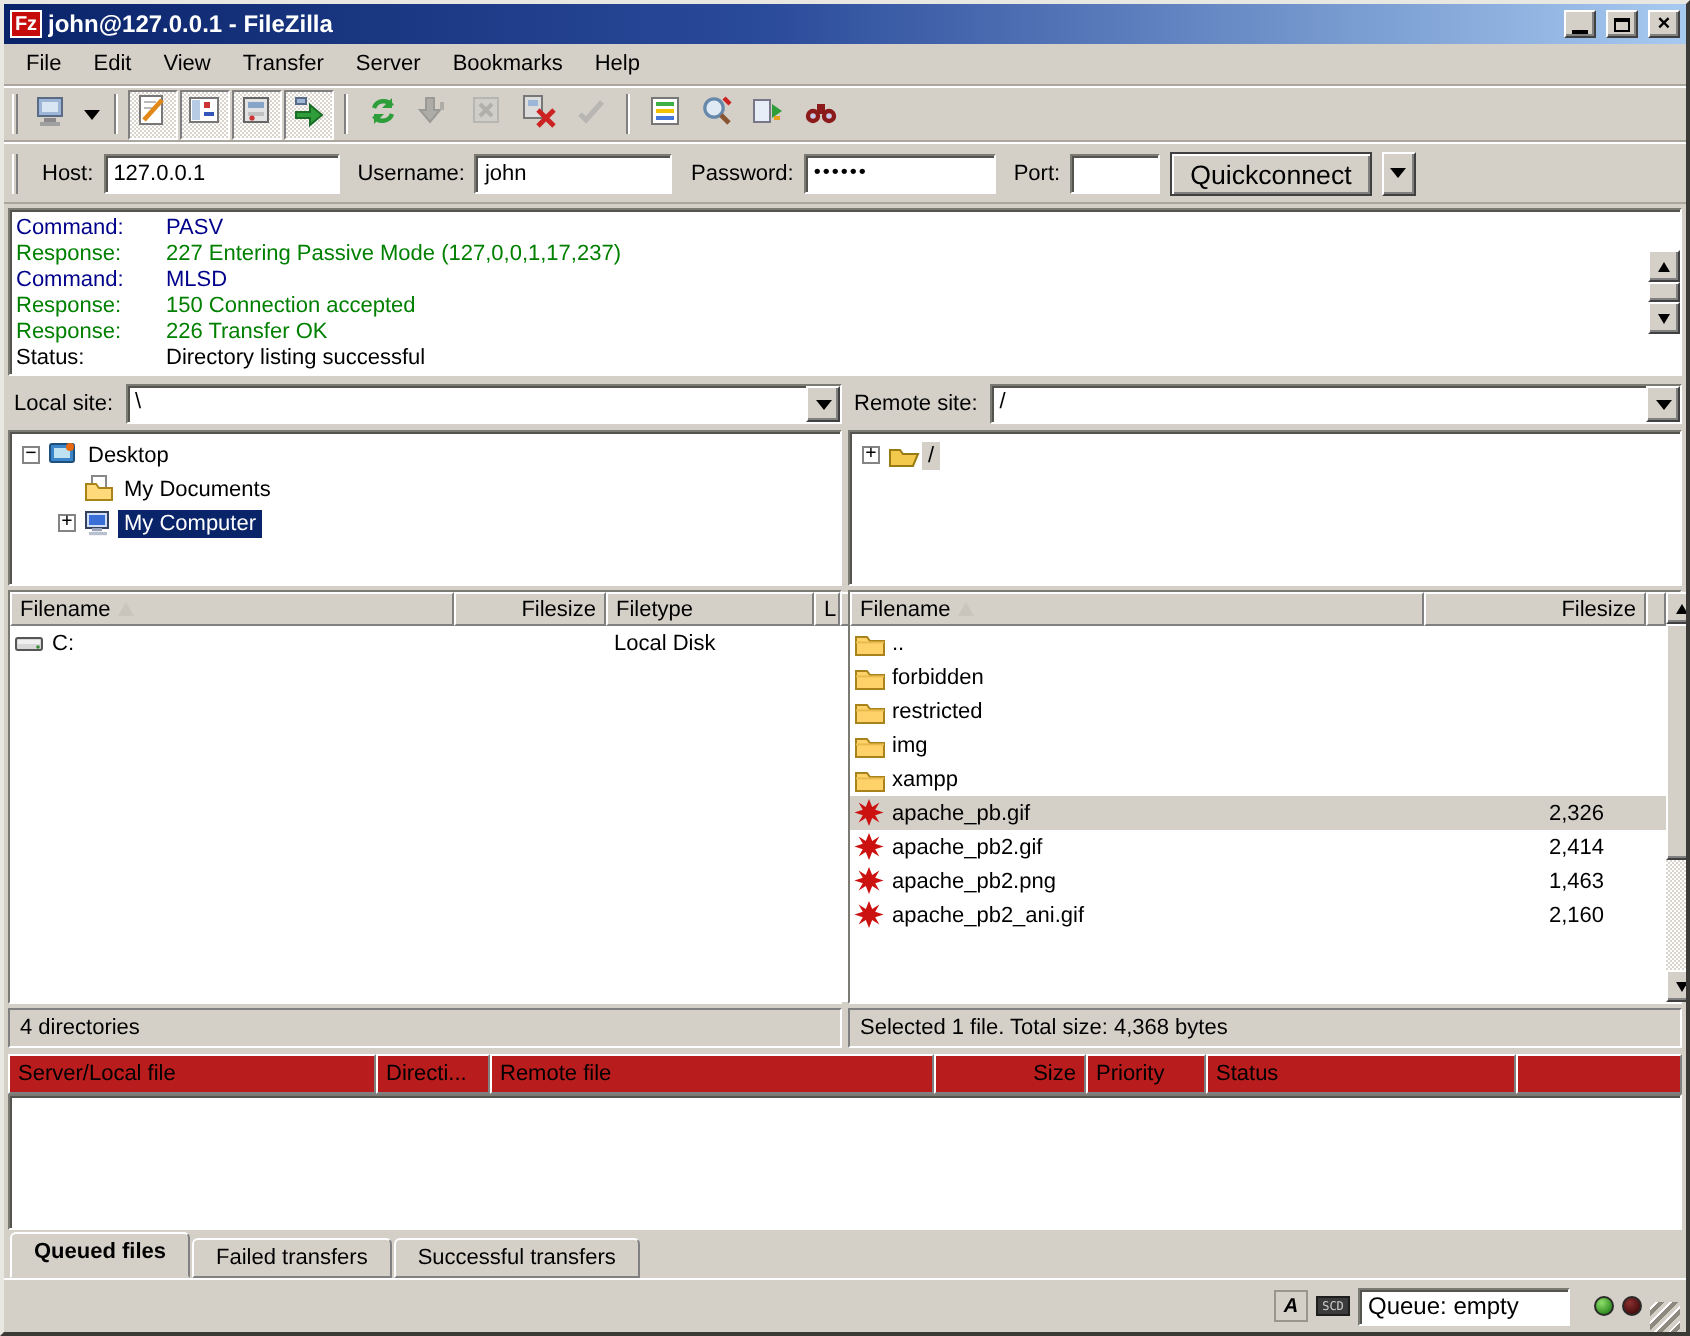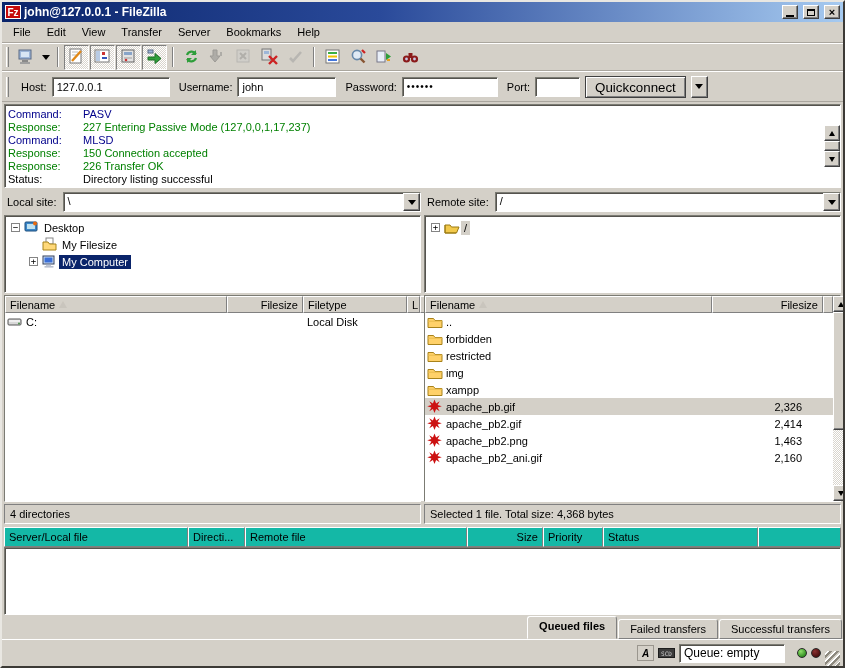--- a/index.html
+++ b/index.html
@@ -104,23 +104,23 @@
   .lrow.selected{background:#d4d0c8;}
   .cell{height:100%;display:flex;align-items:center;overflow:hidden;}
   .cell.name{gap:3px;padding-left:2px;}
   .cell.right{justify-content:flex-end;padding-right:21px;}
   .cell.left{padding-left:4px;}
   .file-icon{width:16px;flex:0 0 16px;display:flex;align-items:center;}
   .pane-status{height:20px;flex:0 0 20px;margin-top:2px;background:#d4d0c8;display:flex;align-items:center;
     padding:0 5px;border:1px solid;border-color:#808080 #fff #fff #808080;white-space:nowrap;overflow:hidden;}
   
   .queue{flex:0 0 88px;margin:3px 2px 0 2px;display:flex;flex-direction:column;}
-  .queue-header{height:20px;flex:0 0 20px;display:flex;background:#14b8a6;}
+  .queue-header{height:20px;flex:0 0 20px;display:flex;background:#b91c1c;}
   .queue-body{flex:1;background:#fff;border:1px solid;border-color:#7b7b73 #fff #fff #7b7b73;box-shadow:inset 1px 1px 0 #55534e;}
-  .tabs{height:24px;flex:0 0 24px;display:flex;align-items:flex-end;padding-left:3px;justify-content:flex-end;}
+  .tabs{height:24px;flex:0 0 24px;display:flex;align-items:flex-end;padding-left:3px;}
   .tab{height:20px;padding:3px 11px;background:#d4d0c8;border:1px solid;border-color:#fff #808080 #808080 #fff;
     border-radius:3px 3px 0 0;margin-right:1px;white-space:nowrap;}
   .tab.active{font-weight:bold;height:23px;border-bottom-color:#d4d0c8;}
   
   .statusbar{height:27px;flex:0 0 27px;display:flex;align-items:center;justify-content:flex-end;
     gap:4px;padding:0 3px;border-top:1px solid #fff;position:relative;}
   .ind-icon{width:17px;height:16px;background:#d4d0c8;border:1px solid #9a968e;display:flex;align-items:center;
     justify-content:center;font-size:10px;font-style:italic;font-weight:bold;}
   .ind-badge{width:17px;height:10px;background:#3b3b3b;border:1px solid #1d1d1d;display:flex;align-items:center;
     justify-content:center;color:#cfcfcf;font-size:6px;letter-spacing:0;font-family:"DejaVu Sans Mono",monospace;}
@@ -351,21 +351,21 @@
             <span class="tree-label">Desktop</span>
           </div>
           <div class="tree-row" style="padding-left: 24px;">
             <span class="exp-spacer"></span>
             <span class="tree-icon">
               <svg width="15" height="15">
                 <rect x="4" y="1" width="7" height="6" fill="#fff" stroke="#888"></rect>
                 <path d="M1 5 h5 l1.5 2 h6.5 v6 h-13 z" fill="#ffd97a" stroke="#a88418"></path>
               </svg>
             </span>
-            <span class="tree-label">My Filesize</span>
+            <span class="tree-label">My Documents</span>
           </div>
           <div class="tree-row" style="padding-left: 24px;">
             <span class="expander">+</span>
             <span class="tree-icon">
               <svg width="15" height="15">
                 <rect x="1" y="2" width="11" height="8" fill="#cfe0f5" stroke="#33415e"></rect>
                 <rect x="2.5" y="3.5" width="8" height="5" fill="#3a6fd8"></rect>
                 <rect x="4" y="10" width="5" height="1.6" fill="#9aa4b8"></rect>
                 <rect x="2.5" y="12" width="9" height="1.6" fill="#b8bfce"></rect>
               </svg>

